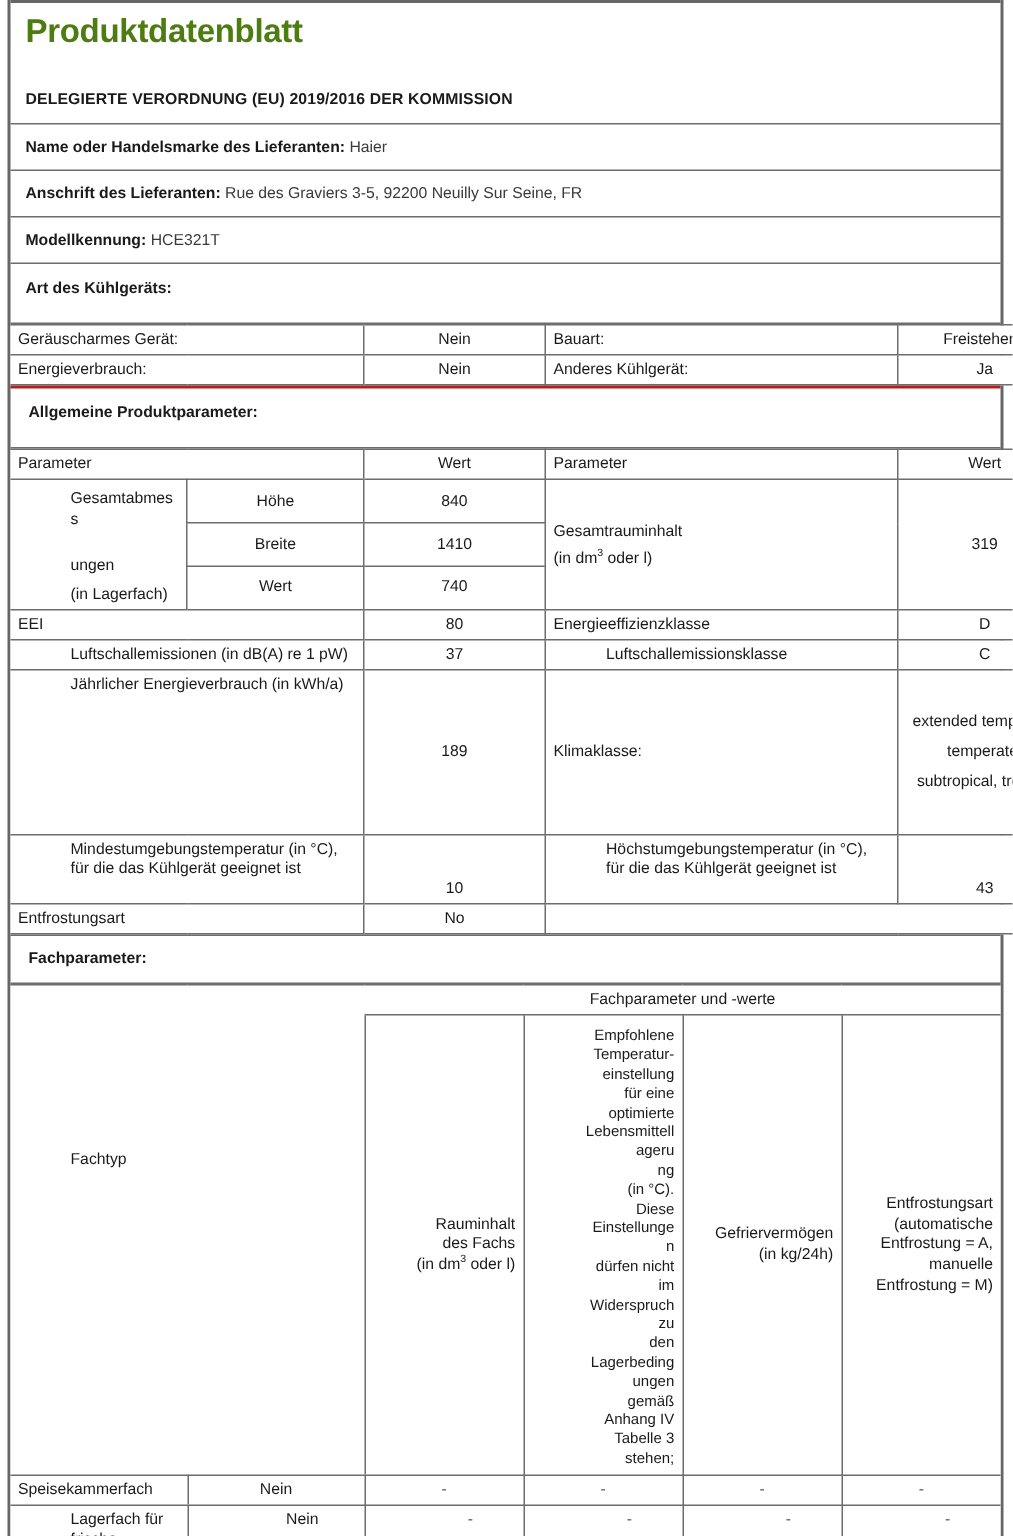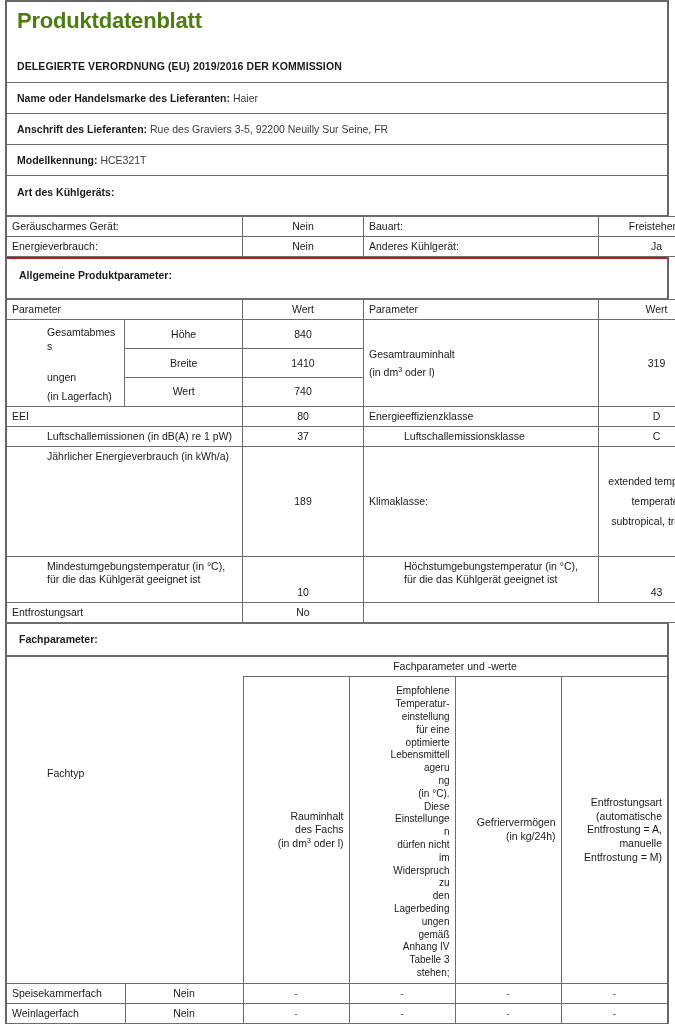--- a/index.html
+++ b/index.html
@@ -295,28 +295,20 @@
 
       <tr>
         <td class="f-a noborder-lr">Speisekammerfach</td>
         <td class="f-b ctr">Nein</td>
         <td class="f-c dash">-</td>
         <td class="f-d dash">-</td>
         <td class="f-e dash">-</td>
         <td class="f-f dash noborder-lr">-</td>
       </tr>
 
-      <tr>
-        <td class="noborder-lr">Weinlagerfach</td>
-        <td class="ctr">Nein</td>
-        <td class="dash">-</td>
-        <td class="dash">-</td>
-        <td class="dash">-</td>
-        <td class="dash noborder-lr">-</td>
-      </tr>
 
 
       <tr style="height:50px">
         <td class="noborder-lr top">
           <div>Lagerfach für</div>
           <div>frische</div>
           <div>Lebensmittel</div>
         </td>
         <td class="ctr top">Nein</td>
         <td class="dash top">-</td>

